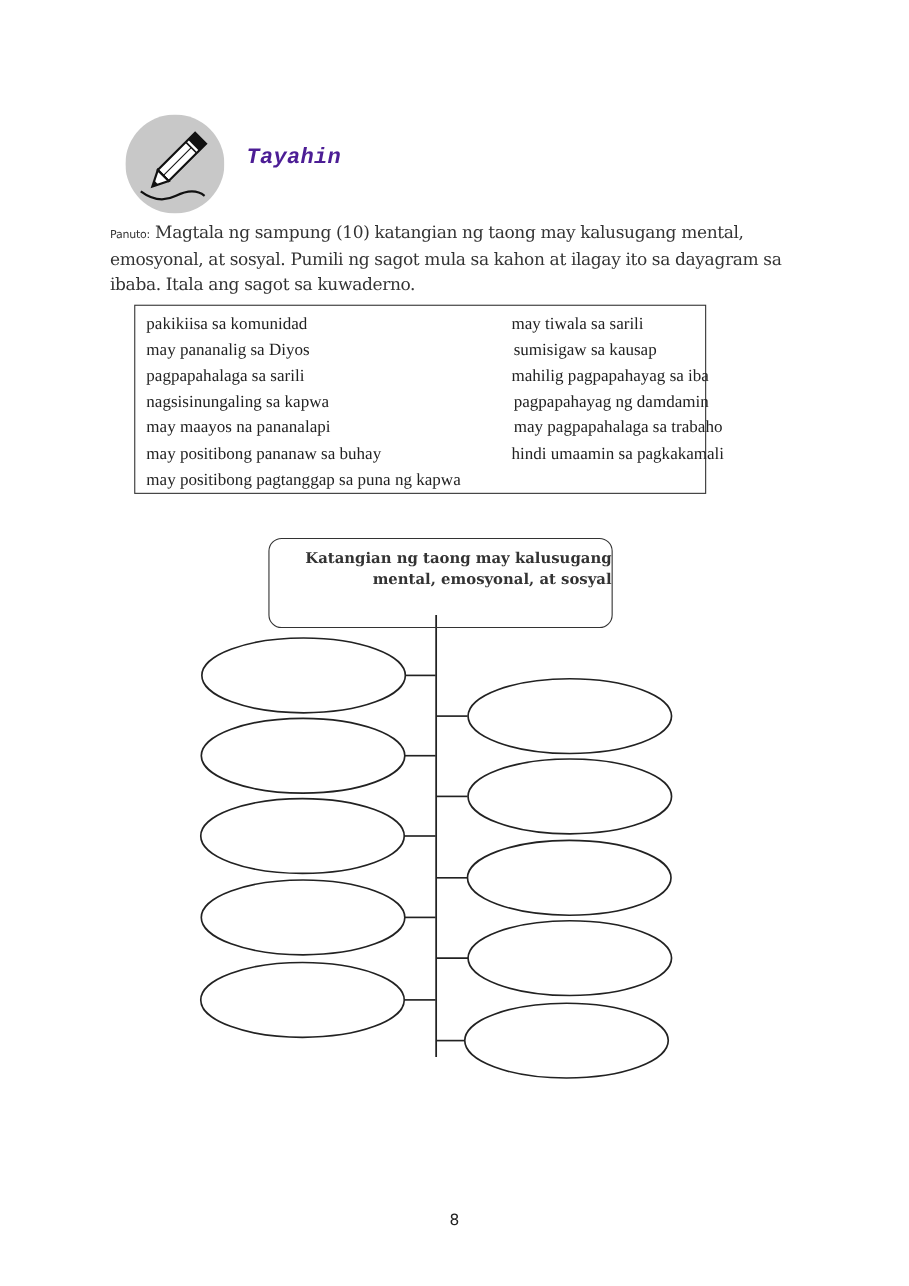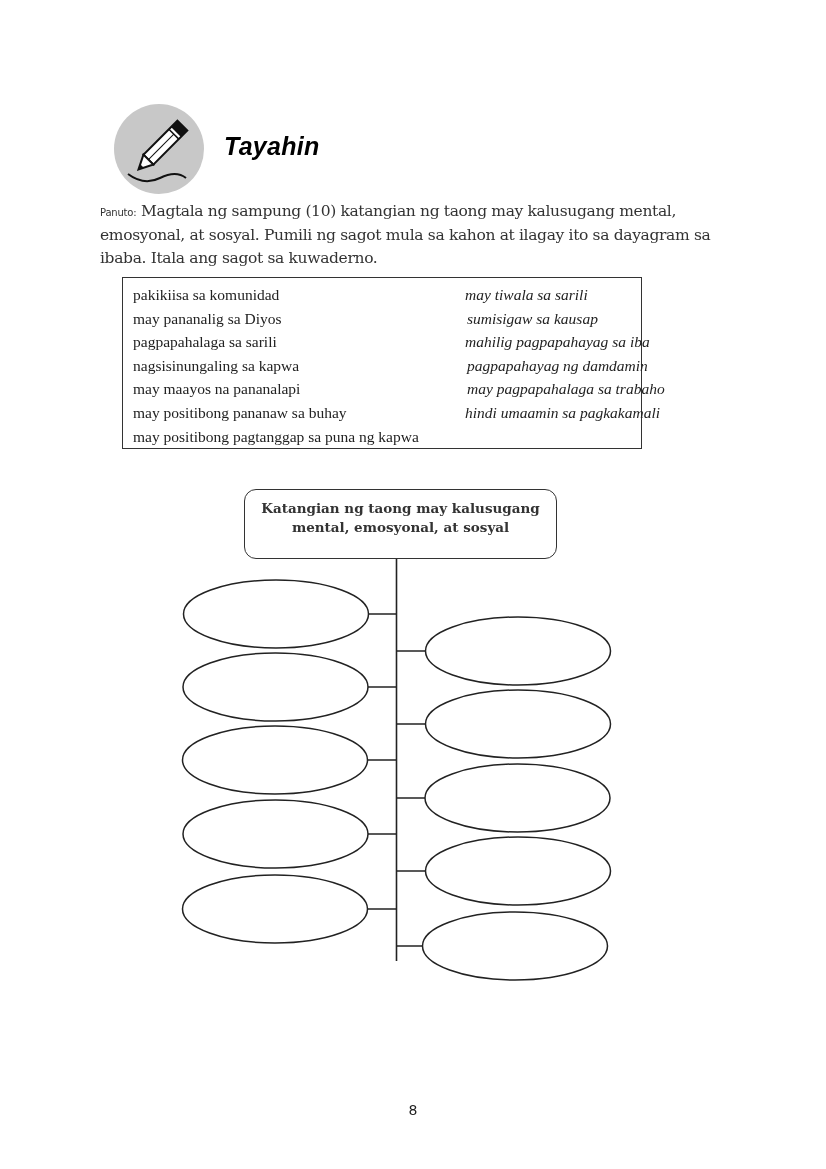--- a/index.html
+++ b/index.html
@@ -2,48 +2,48 @@
 <html><head>
   <meta charset="utf-8">
   <style>
     html, body { margin: 0; padding: 0; background: #ffffff; }
     body { width: 826px; height: 1169px; position: relative; overflow: hidden; color: #222; }
 
     .icon-circle { position: absolute; left: 114px; top: 104px; width: 90px; height: 90px; }
 
     .section-title {
       position: absolute; left: 224px; top: 132px;
-      font-family: Liberation Sans, sans-serif; font-weight: bold; font-style: italic;
-      font-size: 25px; color: #000000; letter-spacing: 0.3px;
+      font-family: Liberation Mono, monospace; font-weight: bold; font-style: italic;
+      font-size: 20px; color: #4c1d95; letter-spacing: 0.3px;
     }
 
     .directions {
       position: absolute; left: 100px; top: 200px; width: 630px;
       font-family: "DejaVu Serif", serif; font-size: 15.5px; line-height: 23px; color: #333;
       letter-spacing: -0.35px;
     }
     .directions .lbl { font-family: "DejaVu Sans", sans-serif; font-size: 10px; letter-spacing: -0.2px; }
 
     .word-box {
       position: absolute; left: 122px; top: 277px; width: 520px; height: 172px;
       border: 1.5px solid #333; box-sizing: border-box;
       font-family: "Liberation Serif", serif; font-size: 15.5px; color: #222;
     }
     .word-col { position: absolute; top: 5px; }
     .word-col.left { left: 10px; }
-    .word-col.right { left: 342px; font-style: italic; }
+    .word-col.right { left: 342px; }
     .word { height: 23.6px; line-height: 23.6px; white-space: nowrap; }
 
     .diagram { position: absolute; left: 0; top: 0; width: 826px; height: 1169px; }
 
     .main-box {
-      position: absolute; left: 244px; top: 489px; width: 313px; height: 70px;
+      position: absolute; left: 244px; top: 489px; width: 313px; height: 82px;
       border: 1.5px solid #333; border-radius: 12px; box-sizing: border-box;
       font-family: "DejaVu Serif", serif; font-weight: bold; font-size: 13.5px;
-      text-align: center; line-height: 19px; color: #333; padding-top: 9px;
+      text-align: right; line-height: 19px; color: #333; padding-top: 9px;
     }
 
     .page-number {
       position: absolute; left: 0; width: 826px; top: 1102px; text-align: center;
       font-family: "DejaVu Sans", sans-serif; font-size: 14px; color: #222;
     }
   </style>
 </head>
 <body>
 

